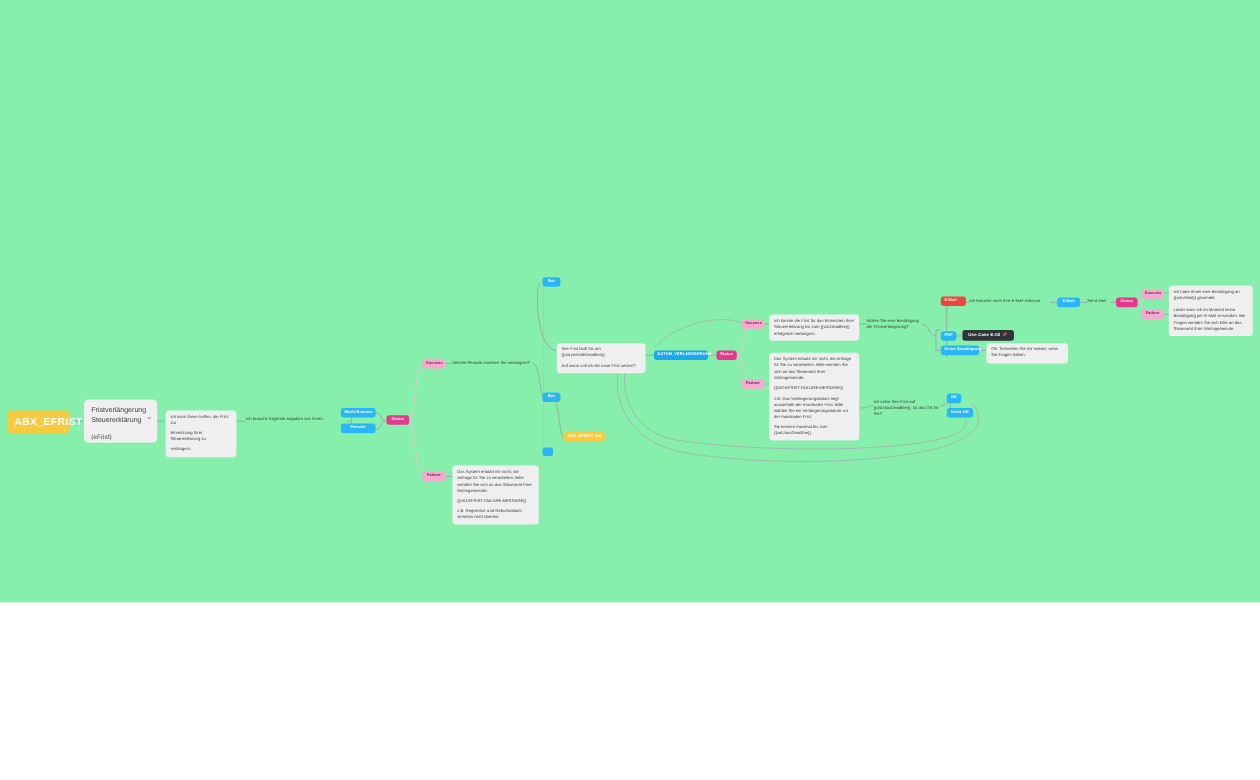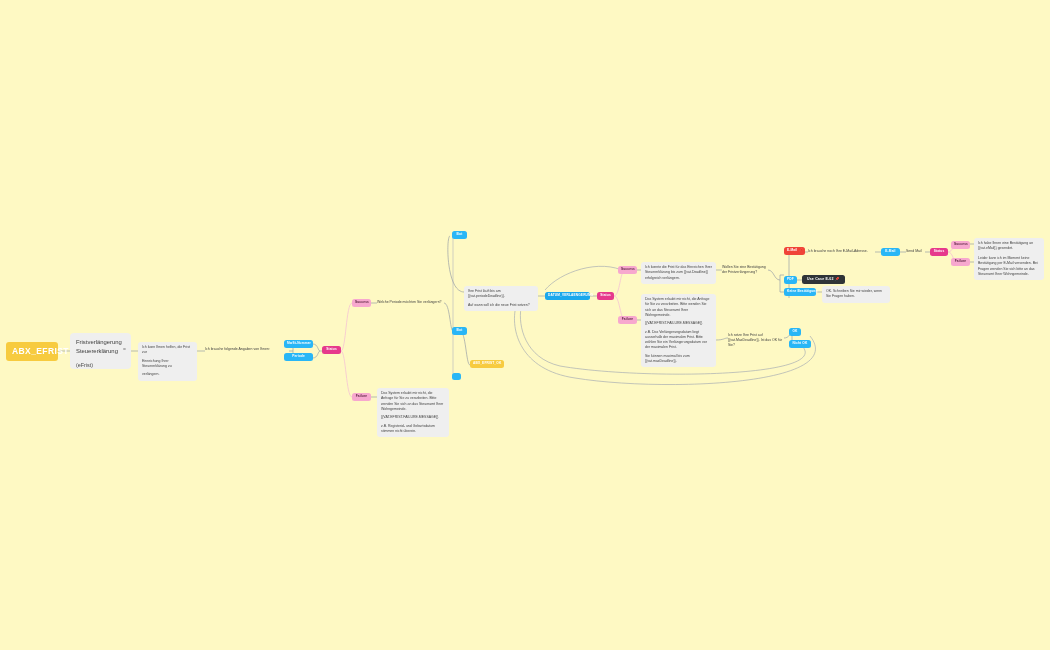--- a/index.html
+++ b/index.html
@@ -1,17 +1,17 @@
 <!DOCTYPE html>
 <html><head>
 <meta charset="utf-8">
 <style>
   html,body{margin:0;padding:0;background:#ffffff;}
   body{width:1050px;height:650px;overflow:hidden;font-family:"Liberation Sans",sans-serif;}
-  #canvas{position:relative;width:1050px;height:650px;background:#fef9c3;}
+  #canvas{position:relative;width:1050px;height:502px;background:#86efac;}
   svg#edges{position:absolute;left:0;top:0;width:1050px;height:650px;pointer-events:none;}
 
   .node{position:absolute;box-sizing:border-box;}
 
   
   .root-pill{
     background:#F7CB3F;color:#ffffff;font-weight:bold;font-size:8.5px;
     letter-spacing:.4px;border-radius:3px;padding:5px 6px;text-align:center;
     white-space:nowrap;line-height:1.1;
   }

